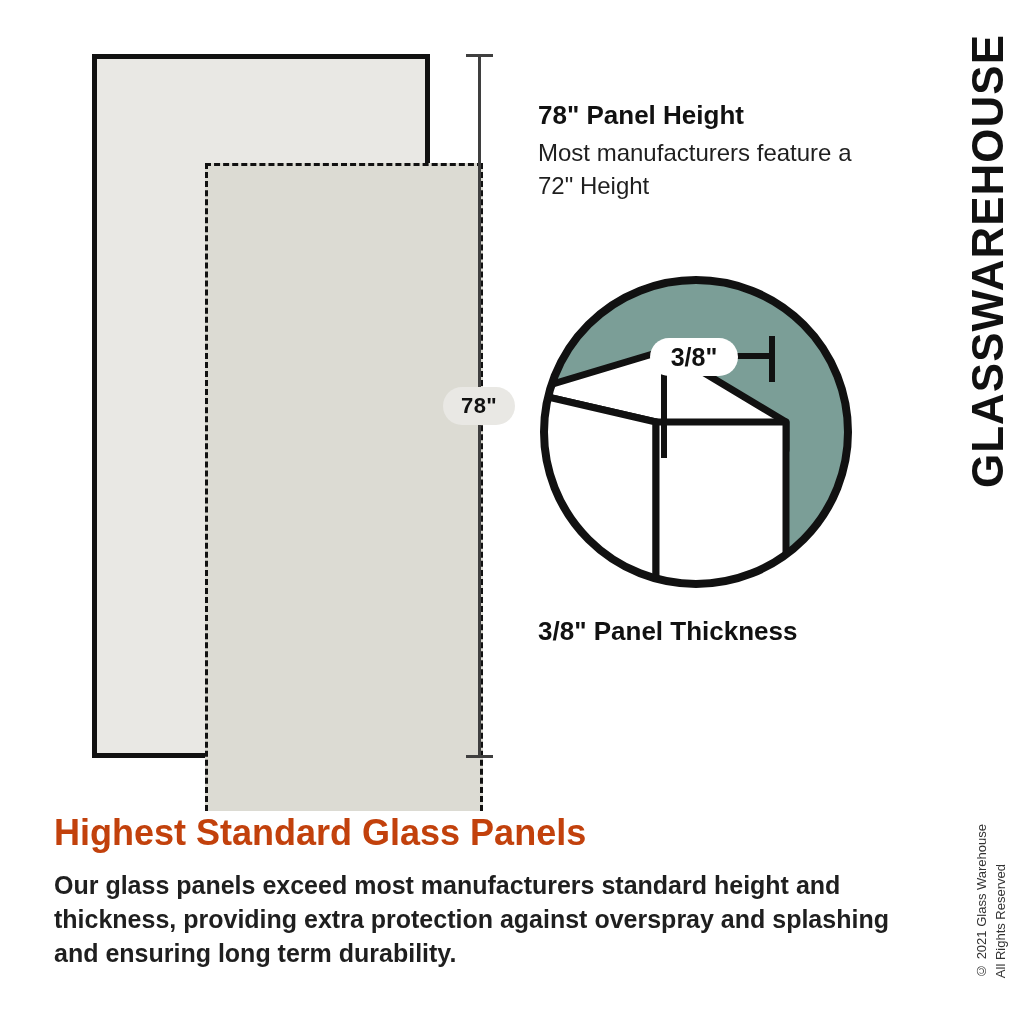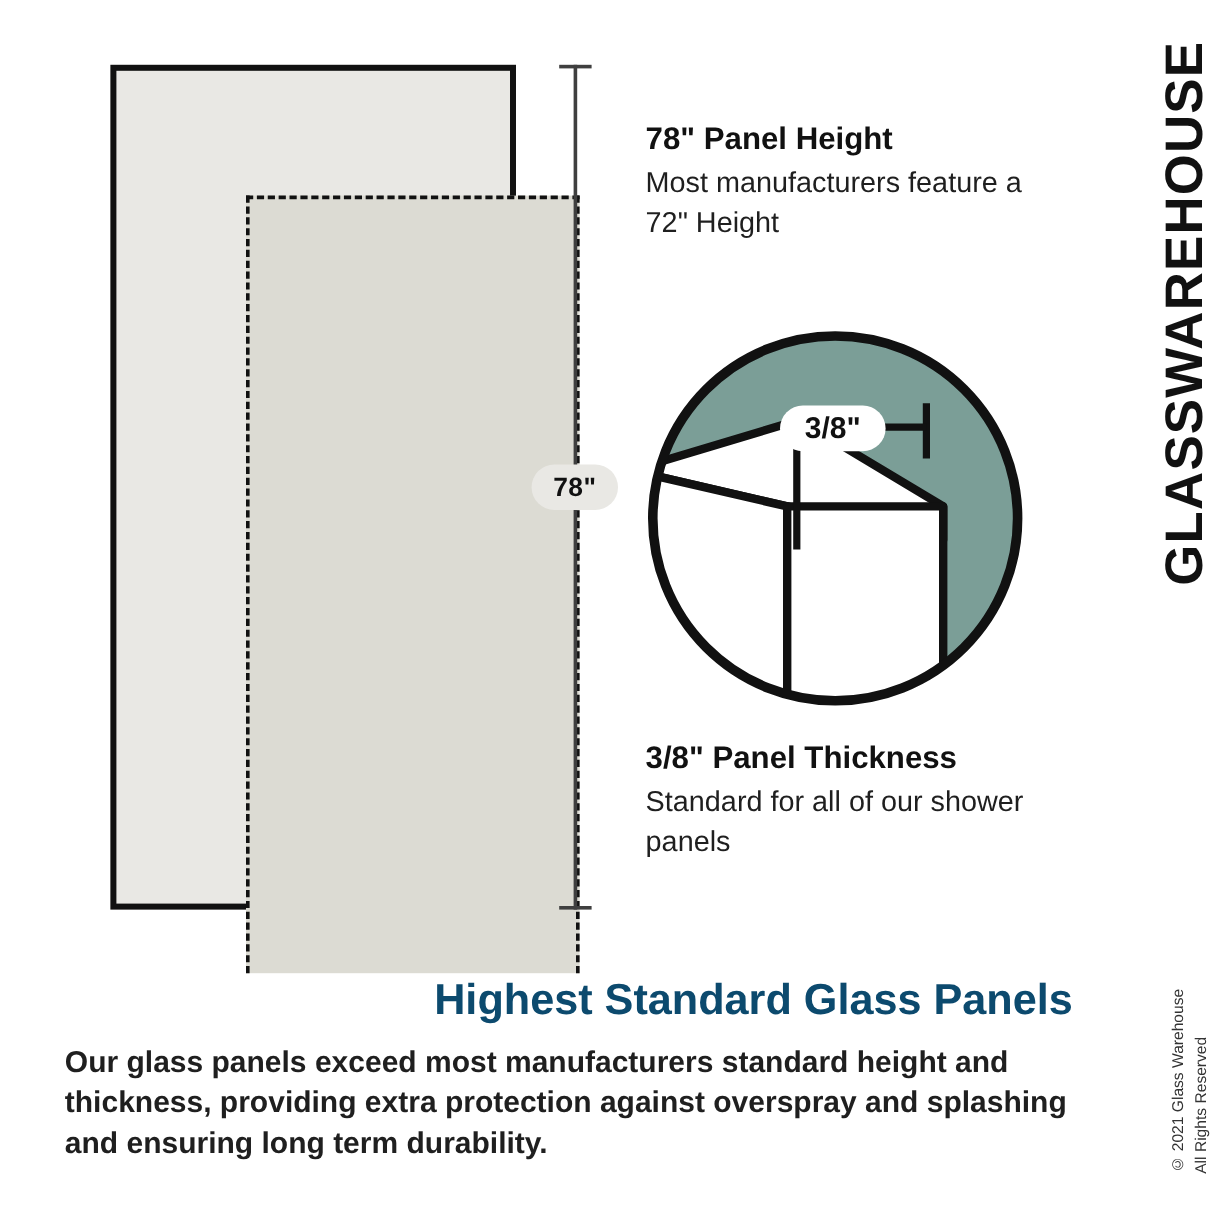--- a/index.html
+++ b/index.html
@@ -192,24 +192,23 @@
   
   #bottom-block {
     position: absolute;
     left: 54px;
     top: 812px;
     width: 840px;
   }
   #bottom-heading {
     font-size: 36px;
     font-weight: bold;
-    color: #0c4a6e;
+    color: #c2410c;
     margin: 0 0 16px 0;
     line-height: 1.15;
-    text-align: right;
   }
   #bottom-paragraph {
     font-size: 25px;
     color: #1f1f1f;
     line-height: 1.35;
     margin: 0;
     font-weight: bold;
   }
 </style>
 </head>
@@ -251,21 +250,20 @@
       <line x1="236" y1="64" x2="236" y2="110" stroke="#111111" stroke-width="6"></line>
       <line x1="128" y1="84" x2="236" y2="84" stroke="#111111" stroke-width="6"></line>
     </g>
     <circle cx="160" cy="160" r="152" fill="none" stroke="#111111" stroke-width="8"></circle>
   </svg>
 </div>
 <div id="thickness-badge">3/8"</div>
 
 <div id="thickness-callout">
   <p class="callout-title">3/8" Panel Thickness</p>
-  <p class="callout-body">Standard for all of our shower panels</p>
 </div>
 
 <div id="brand-wordmark">
   <span>GLASSWAREHOUSE</span>
 </div>
 
 <div id="copyright">
   <span>© 2021 Glass Warehouse</span>
   <span>All Rights Reserved</span>
 </div>

